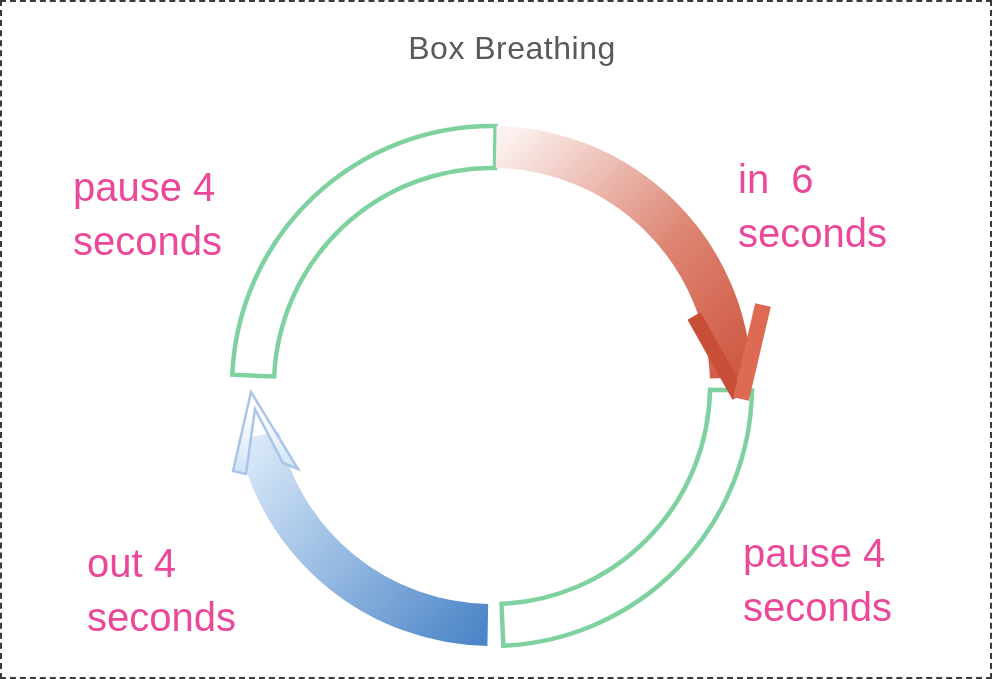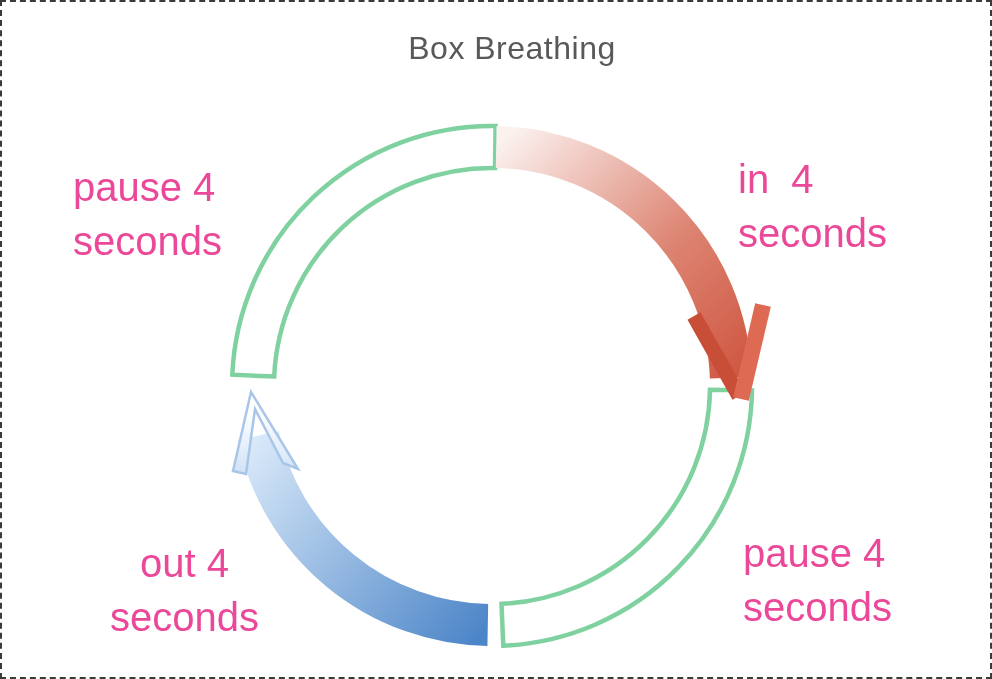--- a/index.html
+++ b/index.html
@@ -36,21 +36,21 @@
     position: absolute;
     font-size: 40px;
     font-weight: 500;
     color: #ec4899;
     line-height: 54px;
     white-space: pre-wrap;
   }
   .label-pause-top   { left: 71px;  top: 158px; text-align: left; }
   .label-inhale      { left: 736px; top: 150px; text-align: left; }
   .label-pause-bottom{ left: 741px; top: 524px; text-align: left; }
-  .label-exhale      { left: 85px;  top: 534px; width: 195px; text-align: center; }
+  .label-exhale      { left: 85px;  top: 534px; width: 195px; text-align: left; }
 </style>
 </head>
 <body>
 
 <div class="frame">
 
   <h1 class="title">Box Breathing</h1>
 
   <svg class="diagram-svg" viewBox="0 0 992 679" xmlns="http://www.w3.org/2000/svg">
     <defs>
@@ -81,21 +81,21 @@
 
     <g>
       <polygon points="685.5,317.7 698.5,310.3 743.5,390.3 730.5,397.7" fill="#c94e38"></polygon>
       <polygon points="753.2,301.2 768.8,304.8 746.8,398.8 731.2,395.2" fill="#df6a54"></polygon>
     </g>
   </svg>
 
   <div class="step-label label-pause-top">pause 4
 seconds</div>
 
-  <div class="step-label label-inhale">in  4
+  <div class="step-label label-inhale">in  6
 seconds</div>
 
   <div class="step-label label-pause-bottom">pause 4
 seconds</div>
 
   <div class="step-label label-exhale">out 4
 seconds</div>
 
 </div>
 

